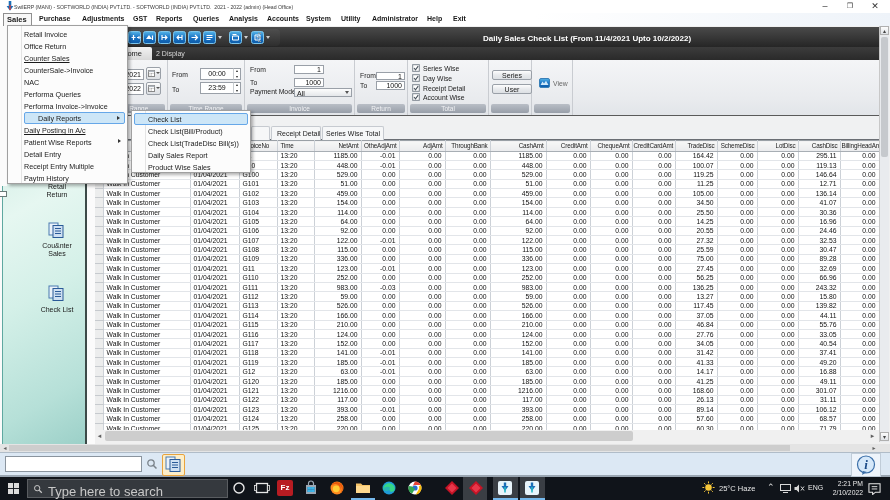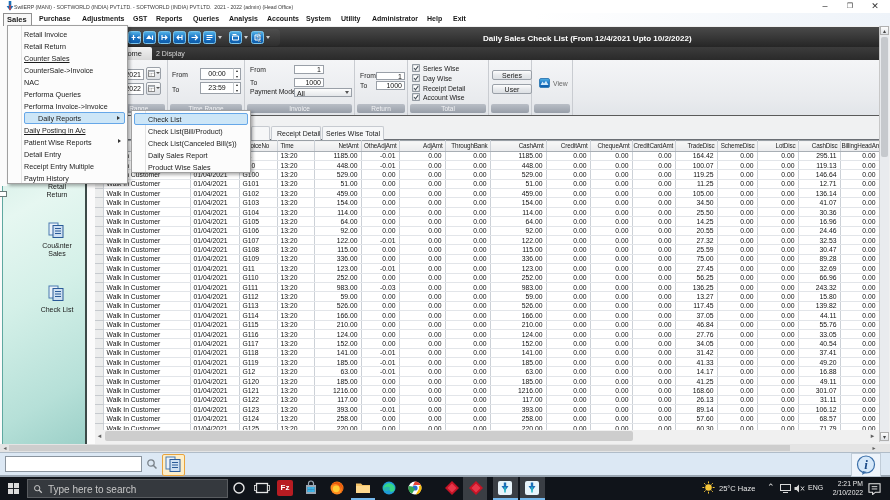--- a/index.html
+++ b/index.html
@@ -138,21 +138,21 @@
           <stop offset="0" stop-color="#55b4e8"></stop>
           <stop offset="0.5" stop-color="#1a74c4"></stop>
           <stop offset="1" stop-color="#0c5aa8"></stop>
         </linearGradient>
       </defs>
     </svg>
 <div class="tbc" style="left:123px;"></div>
 <div class="tbc" style="left:149px;"></div>
 <div class="tbc" style="left:171px;"></div>
 <div class="abs" style="left:163px;top:4px;color:#9a9a9a;font-size:5px;line-height:4px;">▪▪<br>▪▪<br>▪▪</div>
-<div id="dktitle" class="abs">Daily Sales Check List (From 12/4/2021 Upto 10/2/2022)</div>
+<div id="dktitle" class="abs">Daily Sales Check List (From 11/4/2021 Upto 10/2/2022)</div>
 </div>
 <div id="tabrow" class="abs">
 <div id="tabhome" class="abs">Home</div>
 <div id="tabdisp" class="abs">2 Display</div>
 </div>
 <div id="ribbon" class="abs">
 <div class="rsec" style="left:0px;width:73px;">
       <div class="rlabel">Date Range</div>
     </div>
 <div class="rsec" style="left:73px;width:77px;">
@@ -932,21 +932,21 @@
       <rect x="0" y="0" width="5.5" height="5.5" fill="#dcdcdc"></rect>
       <rect x="6.5" y="0" width="5.5" height="5.5" fill="#dcdcdc"></rect>
       <rect x="0" y="6.5" width="5.5" height="5.5" fill="#dcdcdc"></rect>
       <rect x="6.5" y="6.5" width="5.5" height="5.5" fill="#dcdcdc"></rect>
     </svg>
 <div class="abs" style="left:27px;top:2px;width:201px;height:19px;background:#35393e;border:1px solid #5a5d61;"></div>
 <svg class="abs" style="left:33px;top:7px;" width="10" height="10" viewBox="0 0 12 12">
       <circle cx="5" cy="5" r="3.2" fill="none" stroke="#c8c8c8" stroke-width="1.2"></circle>
       <line x1="7.5" y1="7.5" x2="10.5" y2="10.5" stroke="#c8c8c8" stroke-width="1.4"></line>
     </svg>
-<div class="abs" style="left:48px;top:7px;font-size:10px;color:#c8c8c8;">Type here to search</div>
+<div class="abs" style="left:48px;top:7px;font-size:13px;color:#c8c8c8;">Type here to search</div>
 <svg class="abs tico" style="left:231px;" viewBox="0 0 16 16">
       <circle cx="8" cy="8" r="5" fill="none" stroke="#e8e8e8" stroke-width="1.4"></circle>
     </svg>
 <svg class="abs tico" style="left:254px;" viewBox="0 0 16 16">
       <rect x="2.5" y="3.5" width="11" height="9" fill="none" stroke="#e8e8e8" stroke-width="1.3"></rect>
       <rect x="0.5" y="5.5" width="2" height="5" fill="#161a1e" stroke="#e8e8e8" stroke-width="0.8"></rect>
       <rect x="13.5" y="5.5" width="2" height="5" fill="#161a1e" stroke="#e8e8e8" stroke-width="0.8"></rect>
     </svg>
 <div class="abs tico" style="left:277px;background:#b81c22;border-radius:2px;color:#fff;font-size:8px;font-weight:bold;text-align:center;line-height:15px;">Fz</div>
 <svg class="abs tico" style="left:303px;" viewBox="0 0 16 16">
@@ -1060,33 +1060,33 @@
     <rect x="5" y="3.5" width="10" height="12" fill="#cfe0f2" stroke="#2a5a98" stroke-width="1"></rect>
     <line x1="7" y1="6.5" x2="13" y2="6.5" stroke="#2a5a98"></line>
     <line x1="7" y1="9" x2="13" y2="9" stroke="#2a5a98"></line>
     <line x1="7" y1="11.5" x2="13" y2="11.5" stroke="#2a5a98"></line>
   </svg>
 <div class="sbtn abs" style="top:306px;">Check List</div>
 <div class="abs" style="left:0;top:26px;width:7px;height:160px;background:#fbfbfb;"></div>
 <div id="mdrop" class="abs">
 <div class="abs" style="left:13px;top:0;width:1px;height:157px;background:#e4e4e4;"></div>
 <div class="mitem" style="top:2px;">Retail Invoice</div>
-<div class="mitem" style="top:14px;">Retail Return</div>
+<div class="mitem" style="top:14px;">Office Return</div>
 <div class="mitem" style="top:26px;text-decoration:underline;">Counter Sales</div>
 <div class="mitem" style="top:38px;">CounterSale-&gt;Invoice</div>
 <div class="mitem" style="top:50px;">NAC</div>
 <div class="mitem" style="top:62px;">Performa Queries</div>
 <div class="mitem" style="top:74px;">Performa Invoice-&gt;Invoice</div>
 <div class="mitem hil" style="top:86px;margin-left:14px;">Daily Reports<span class="marr"></span></div>
 <div class="mitem" style="top:98px;text-decoration:underline;">Daily Posting in A/c</div>
 <div class="mitem" style="top:110px;">Patient Wise Reports<span class="marr"></span></div>
 <div class="mitem" style="top:122px;">Detail Entry</div>
 <div class="mitem" style="top:134px;">Receipt Entry Multiple</div>
 <div class="mitem" style="top:146px;">Paytm History</div>
 </div>
 <div id="msub" class="abs">
 <div class="abs" style="left:13px;top:0;width:1px;height:61px;background:#e4e4e4;"></div>
 <div class="mitem hil" style="top:2px;">Check List</div>
 <div class="mitem" style="top:14px;">Check List(Bill/Product)</div>
-<div class="mitem" style="top:26px;">Check List(Canceled Bill(s))</div>
+<div class="mitem" style="top:26px;">Check List(TradeDisc Bill(s))</div>
 <div class="mitem" style="top:38px;">Daily Sales Report</div>
 <div class="mitem" style="top:50px;">Product Wise Sales</div>
 </div>
 
 </body></html>

